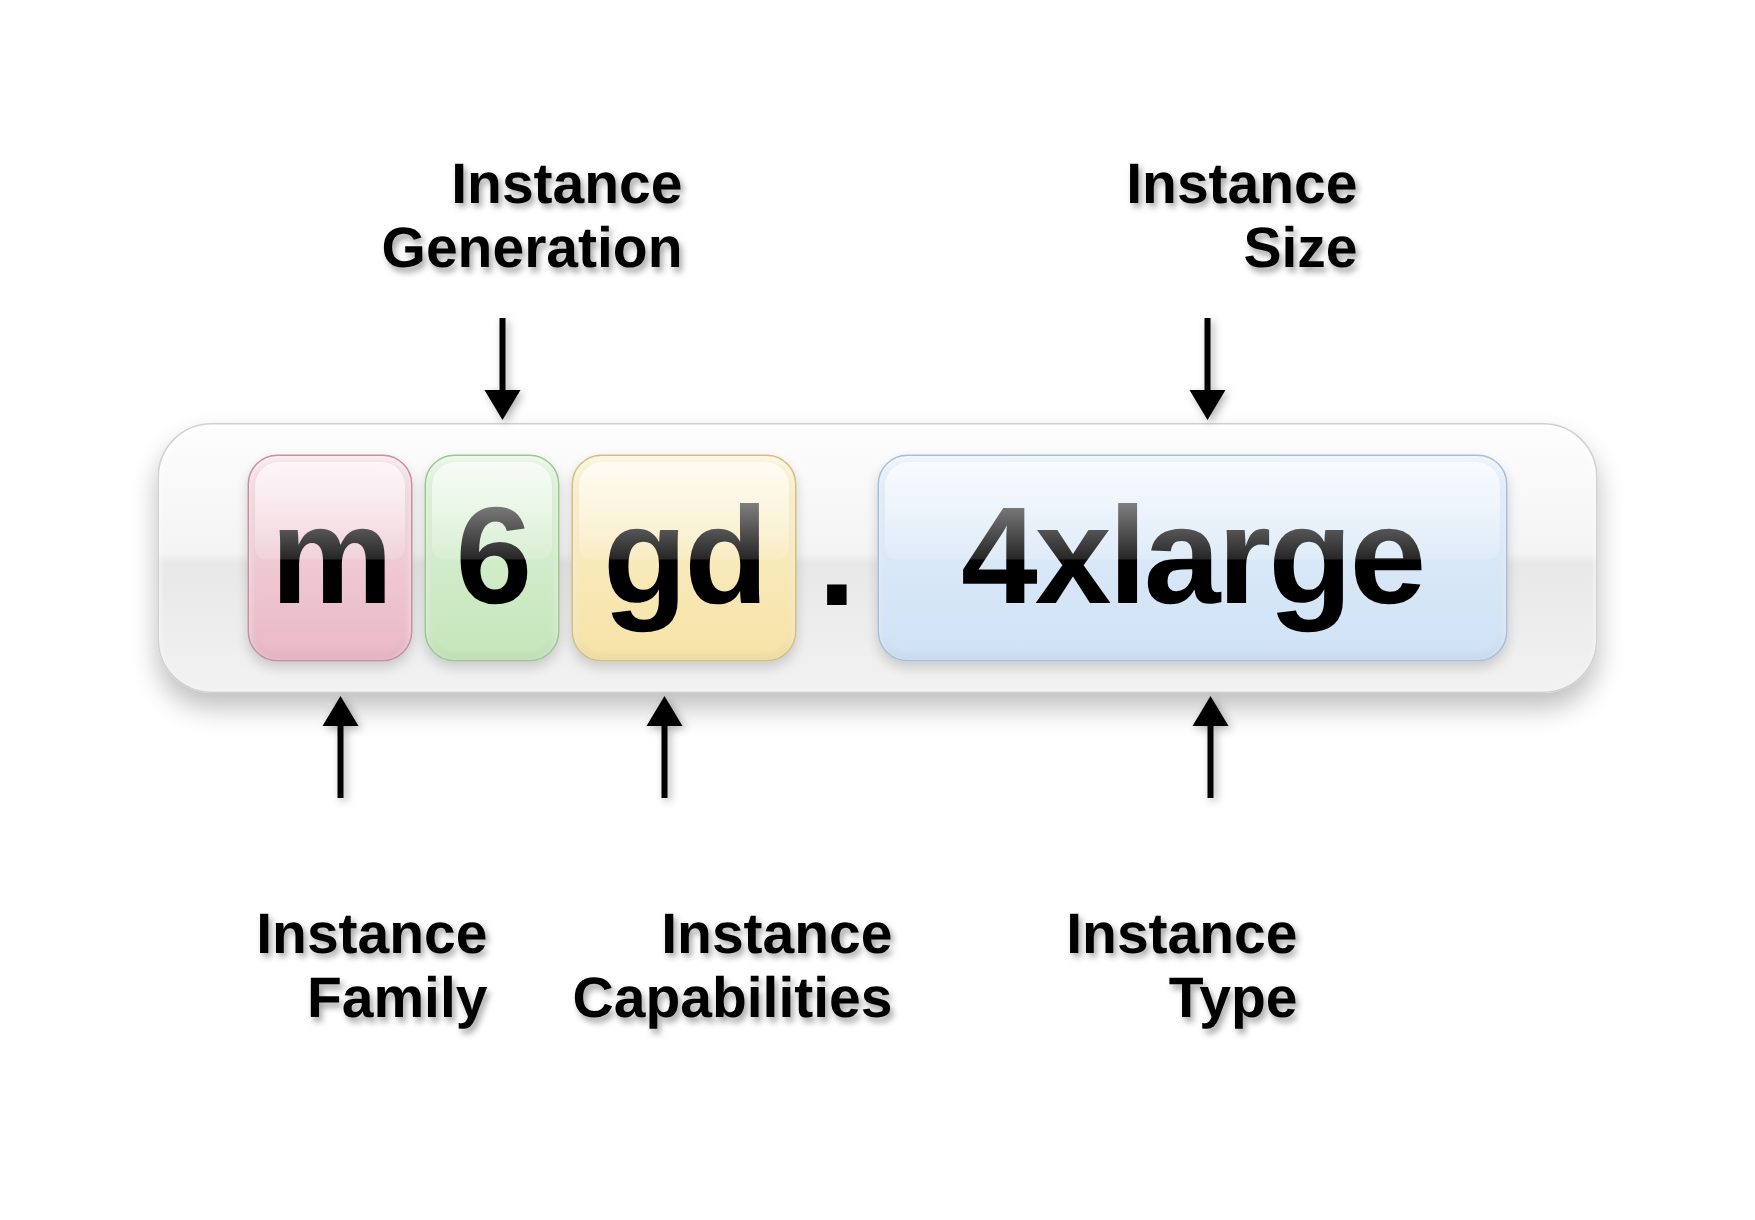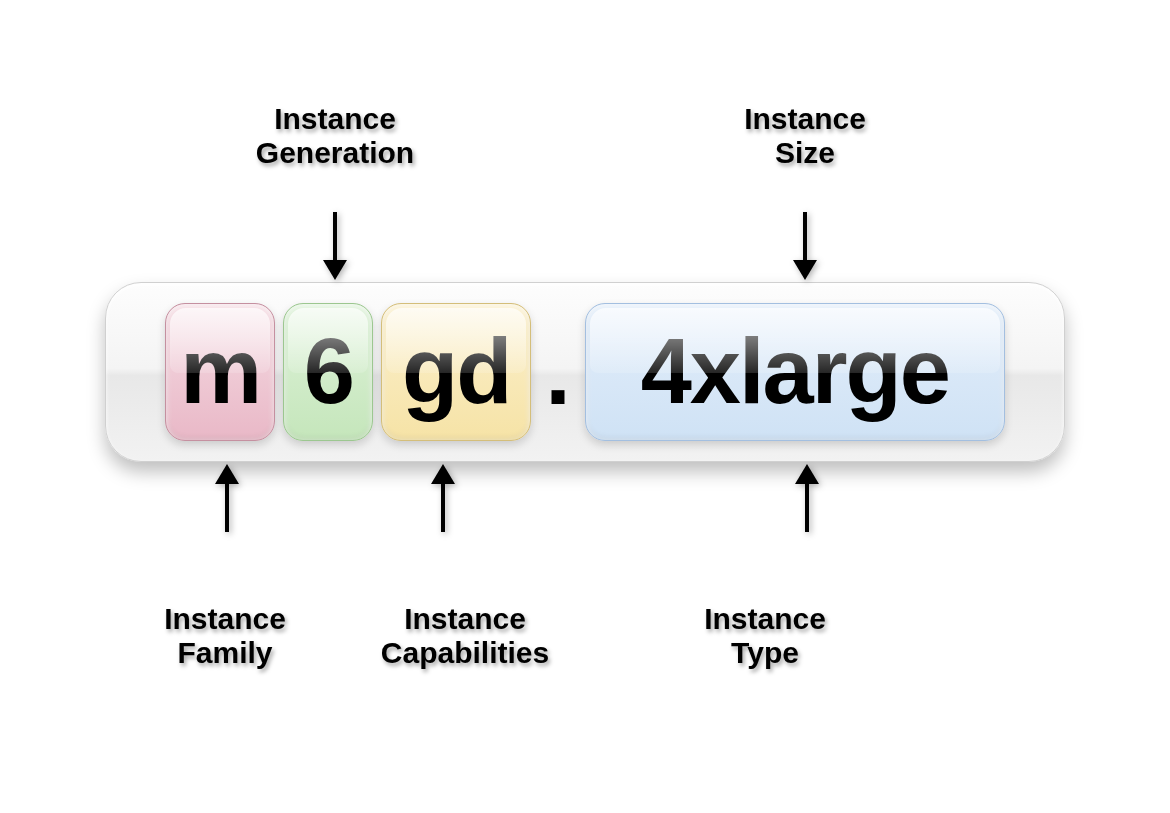--- a/index.html
+++ b/index.html
@@ -22,23 +22,23 @@
       width: 960px;
     }
     .top-labels {
       display: flex;
       justify-content: flex-start;
       position: relative;
       height: 110px;
     }
     .label {
       position: absolute;
-      text-align: center;
+      text-align: right;
       font-weight: 700;
-      font-size: 30px;
+      font-size: 38px;
       line-height: 1.15;
       color: #000;
       text-shadow: 2px 3px 4px rgba(0,0,0,0.35);
       white-space: nowrap;
     }
     .bottom-labels {
       position: relative;
       height: 110px;
       margin-top: 70px;
     }

